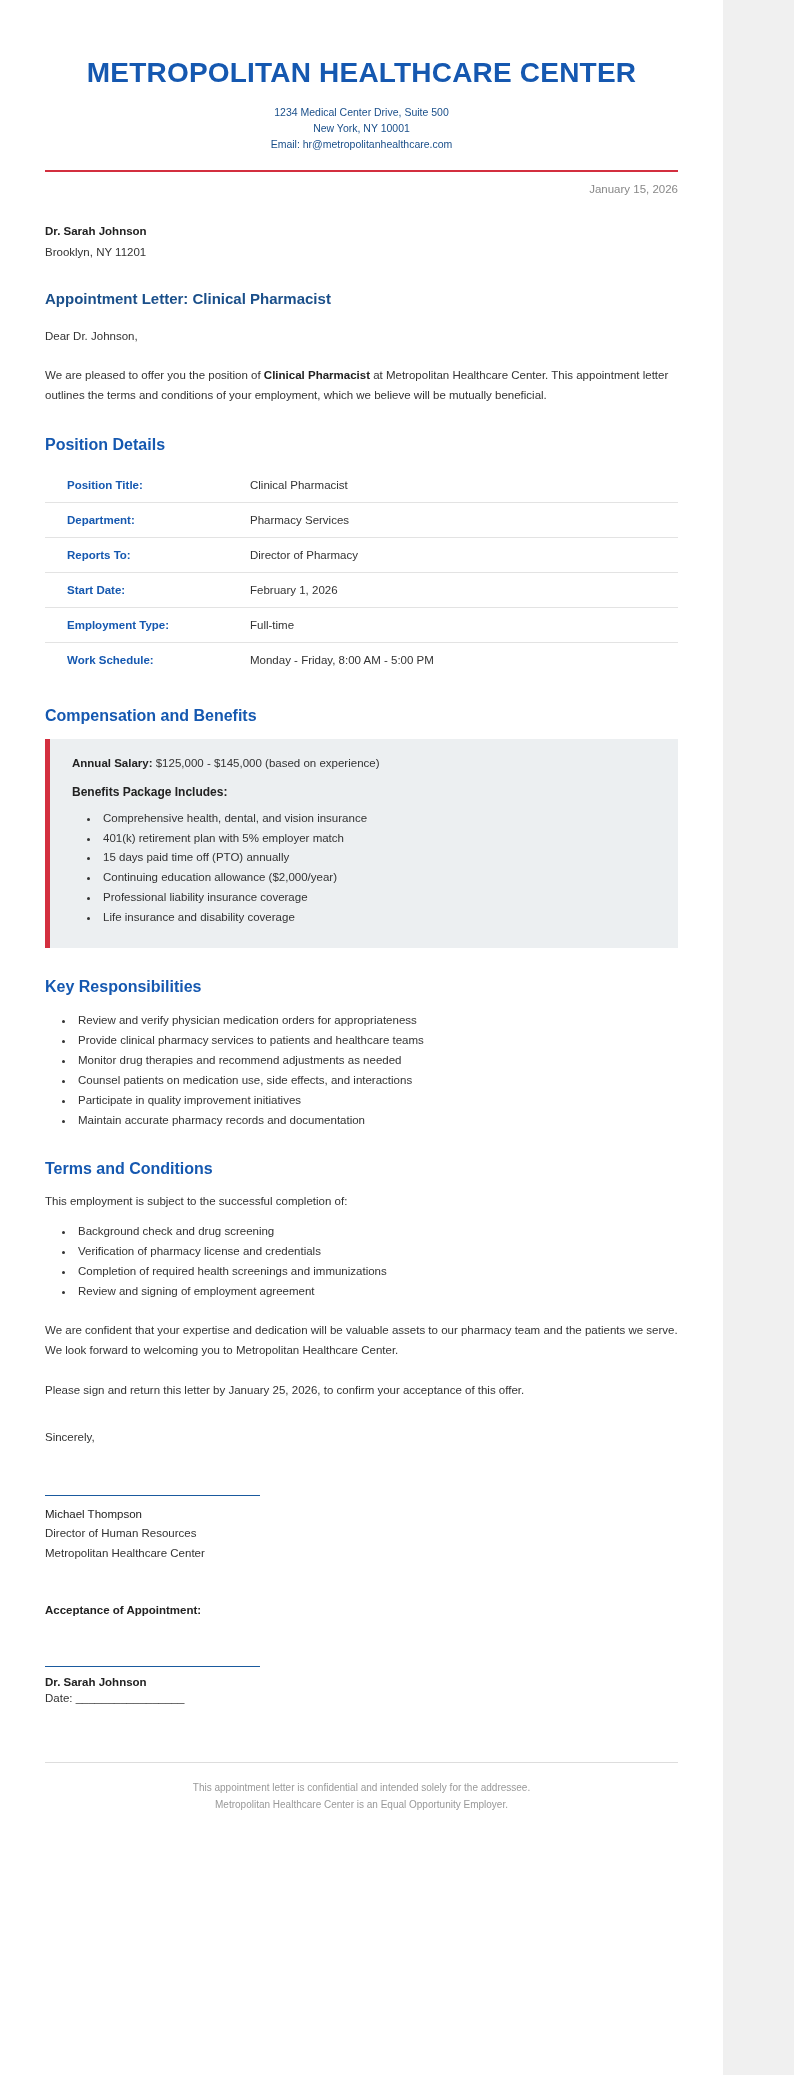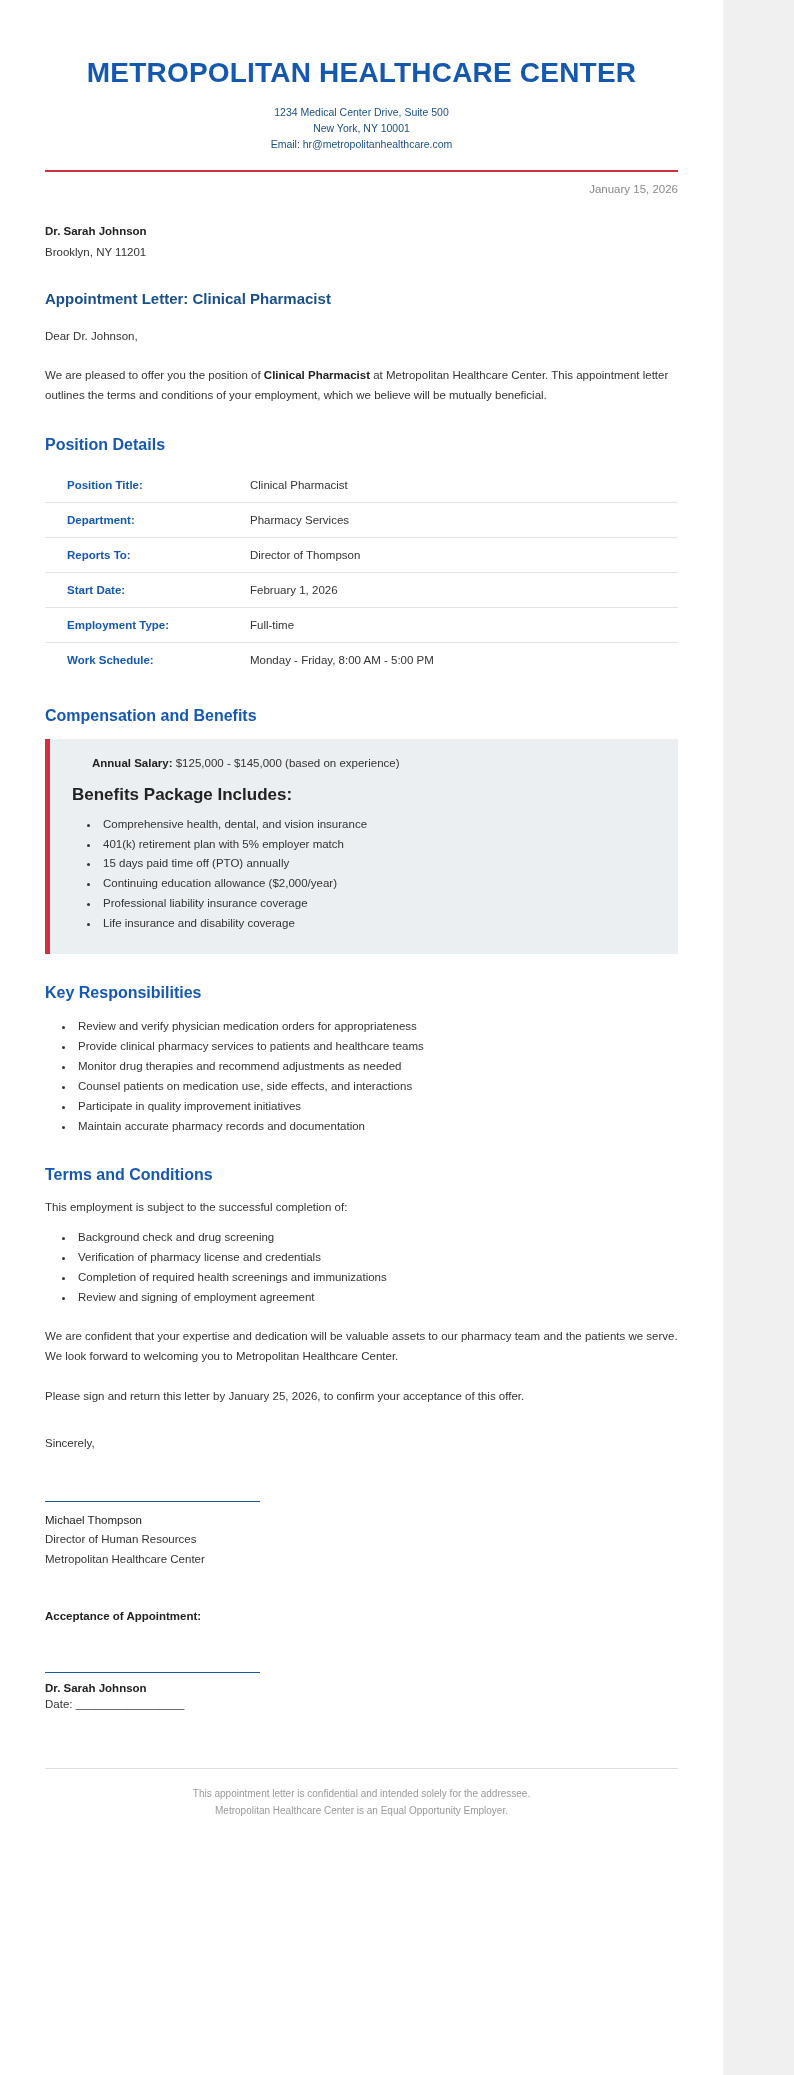--- a/index.html
+++ b/index.html
@@ -101,23 +101,23 @@
     background: #eceff1;
     border-left: 5px solid #d32f3f;
     padding: 18px 22px 20px 22px;
     margin-top: 6px;
   }
   .highlight-box .salary {
     font-size: 11.5px;
     margin: 0 0 16px 0;
     color: #333333;
   }
-  .highlight-box .salary b { color: #222222; margin-left: 20px; }
+  .highlight-box .salary b { color: #222222; }
   .highlight-box .benefits-title {
-    font-size: 17px;
+    font-size: 12px;
     font-weight: bold;
     color: #222222;
     margin: 0 0 10px 0;
   }
 
   ul.doc-list {
     margin: 6px 0 0 0;
     padding-left: 28px;
     font-size: 11.5px;
     line-height: 1.72;
@@ -219,21 +219,21 @@
       <tr>
         <td class="key">Position Title:</td>
         <td class="val">Clinical Pharmacist</td>
       </tr>
       <tr>
         <td class="key">Department:</td>
         <td class="val">Pharmacy Services</td>
       </tr>
       <tr>
         <td class="key">Reports To:</td>
-        <td class="val">Director of Thompson</td>
+        <td class="val">Director of Pharmacy</td>
       </tr>
       <tr>
         <td class="key">Start Date:</td>
         <td class="val">February 1, 2026</td>
       </tr>
       <tr>
         <td class="key">Employment Type:</td>
         <td class="val">Full-time</td>
       </tr>
       <tr>

